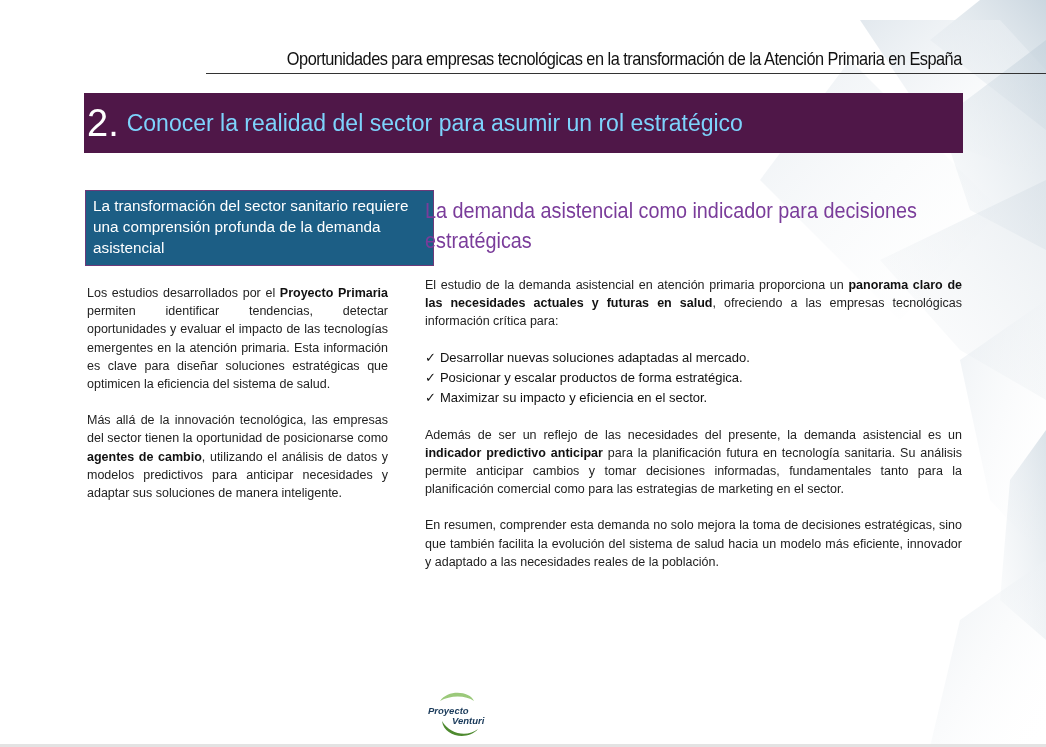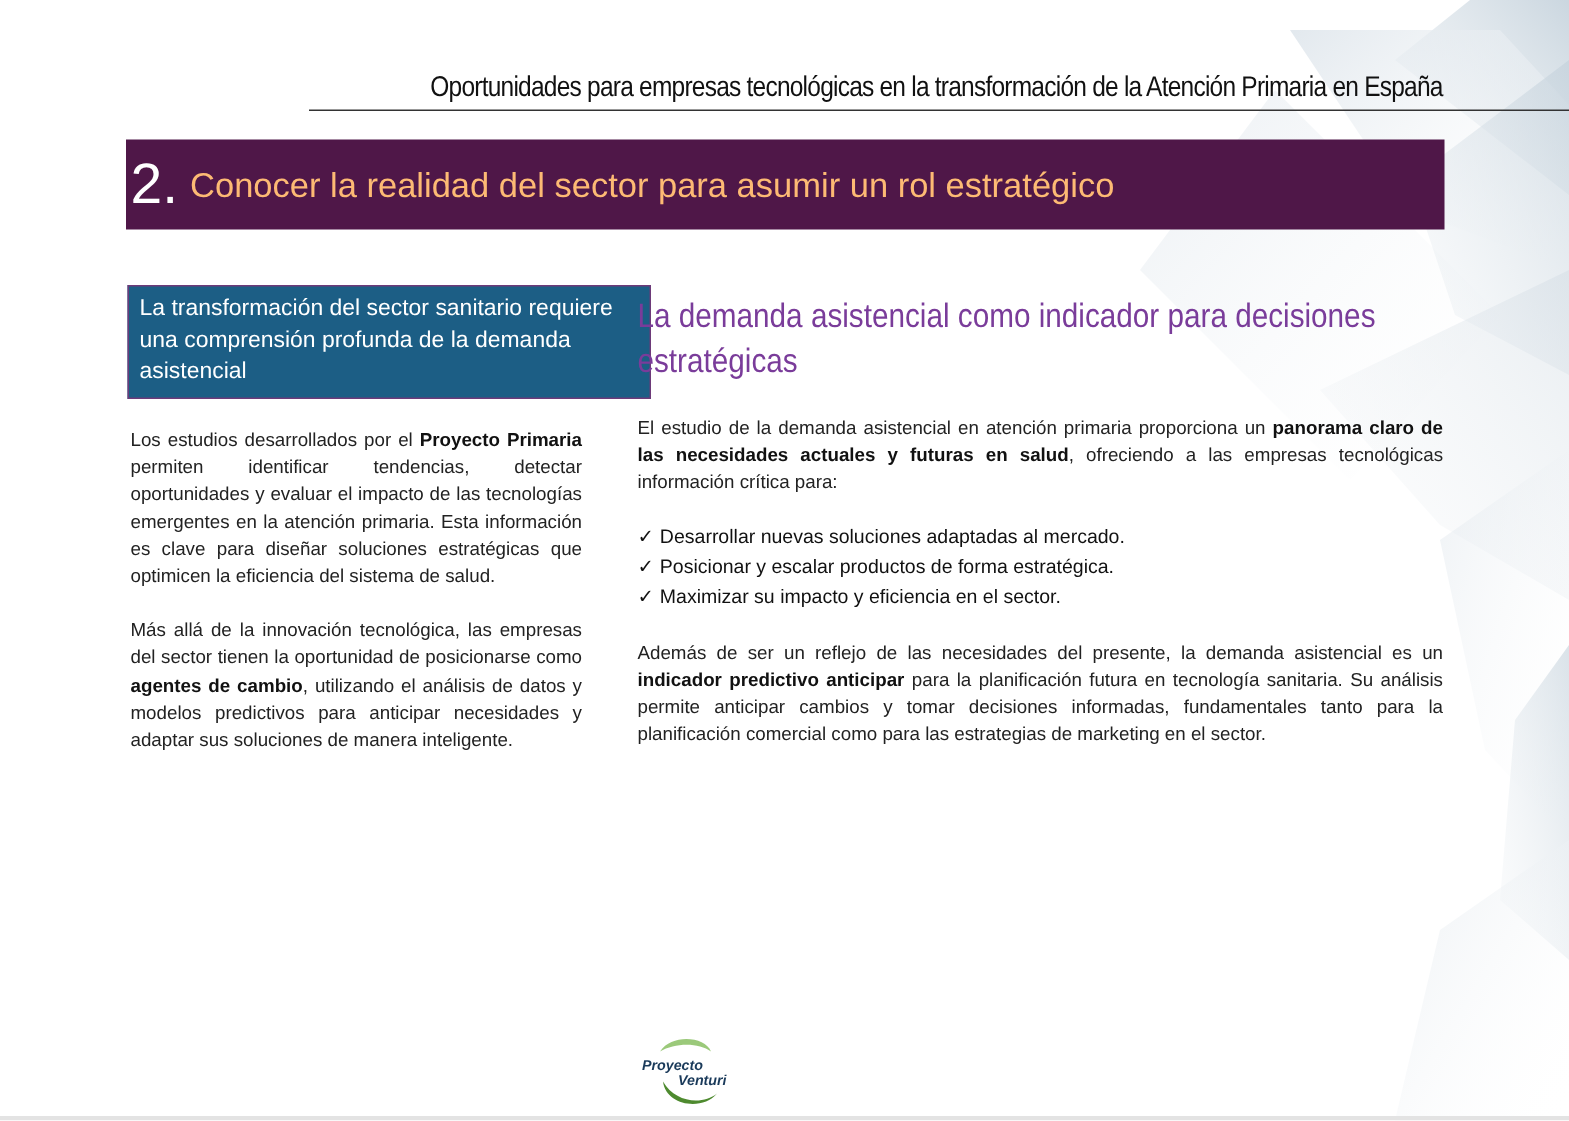--- a/index.html
+++ b/index.html
@@ -17,21 +17,21 @@
     font-family: "Liberation Sans Narrow", "Liberation Sans", sans-serif;
     font-size: 19px; color: #111; letter-spacing: -0.6px;
     transform: scaleX(0.86); transform-origin: right center; white-space: nowrap;
   }
 
   .section-banner {
     position: absolute; left: 84px; top: 93px; width: 879px; height: 60px;
     background: #4f1748; display: flex; align-items: center; padding-left: 3px;
   }
   .section-number { font-size: 38px; color: #fff; line-height: 1; margin-right: 8px; }
-  .section-title { font-size: 23px; color: #fdba74; }
+  .section-title { font-size: 23px; color: #7dd3fc; }
 
   .callout {
     position: absolute; left: 85px; top: 190px; width: 349px; height: 76px;
     background: #1c5e85; border: 1px solid #6d3a79;
     color: #ffffff; font-size: 15.3px; line-height: 21px; padding: 4px 7px;
   }
 
   .left-text {
     position: absolute; left: 87px; top: 284px; width: 301px;
     font-size: 12.5px; line-height: 18.2px; color: #222; text-align: justify;
@@ -129,20 +129,21 @@
     <span>El estudio de la demanda asistencial en atención primaria proporciona un </span><b>panorama claro de las necesidades actuales y futuras en salud</b><span>, ofreciendo a las empresas tecnológicas información crítica para:</span>
   </p>
   <ul class="checklist">
     <li><span class="check">✓</span><span>Desarrollar nuevas soluciones adaptadas al mercado.</span></li>
     <li><span class="check">✓</span><span>Posicionar y escalar productos de forma estratégica.</span></li>
     <li><span class="check">✓</span><span>Maximizar su impacto y eficiencia en el sector.</span></li>
   </ul>
   <p>
     <span>Además de ser un reflejo de las necesidades del presente, la demanda asistencial es un </span><b>indicador predictivo anticipar</b><span> para la planificación futura en tecnología sanitaria. Su análisis permite anticipar cambios y tomar decisiones informadas, fundamentales tanto para la planificación comercial como para las estrategias de marketing en el sector.</span>
   </p>
+  <p class="p-gap">En resumen, comprender esta demanda no solo mejora la toma de decisiones estratégicas, sino que también facilita la evolución del sistema de salud hacia un modelo más eficiente, innovador y adaptado a las necesidades reales de la población.</p>
 </div>
 
 <div class="footer-logo">
   <div class="logo-mark">
     <svg width="60" height="48" viewBox="0 0 60 48">
       <path d="M14 10 C 22 -2, 44 0, 48 10 C 40 4, 24 4, 14 10 Z" fill="#9bc97a"></path>
       <path d="M16 30 C 18 46, 42 50, 52 38 C 42 46, 24 44, 16 30 Z" fill="#4e8a2f"></path>
     </svg>
     <span class="logo-word1">Proyecto</span>
     <span class="logo-word2">Venturi</span>

